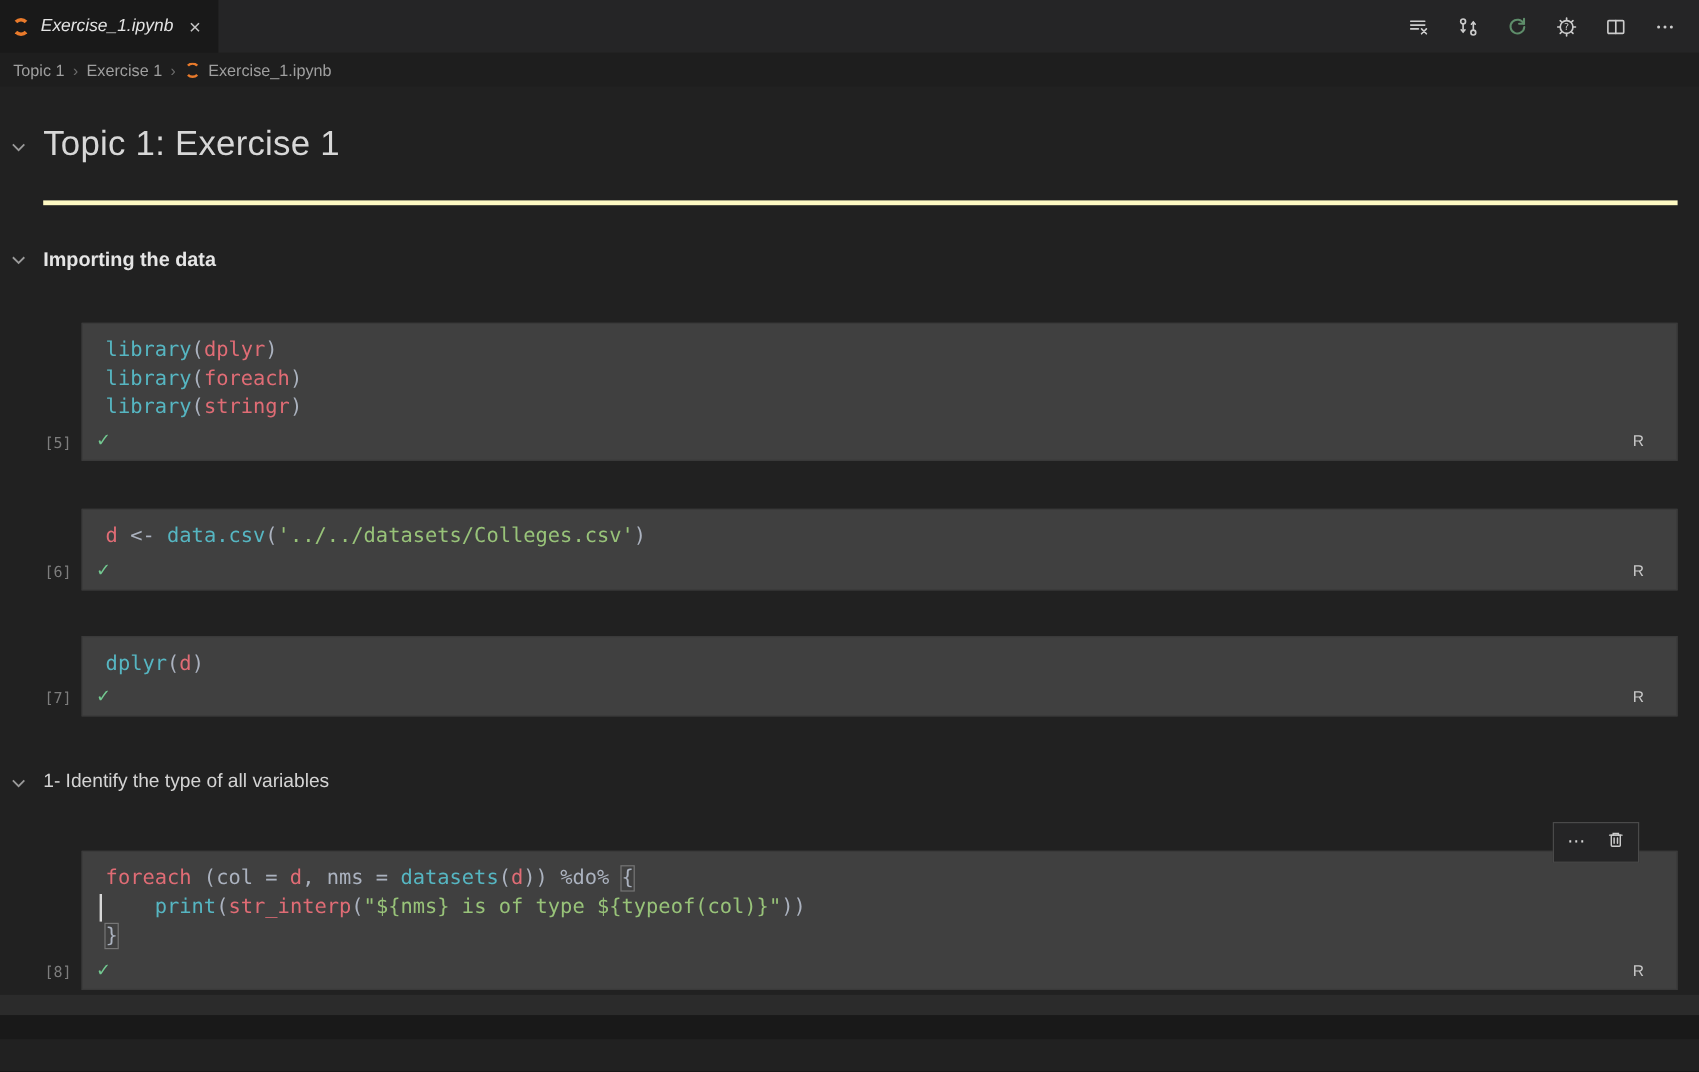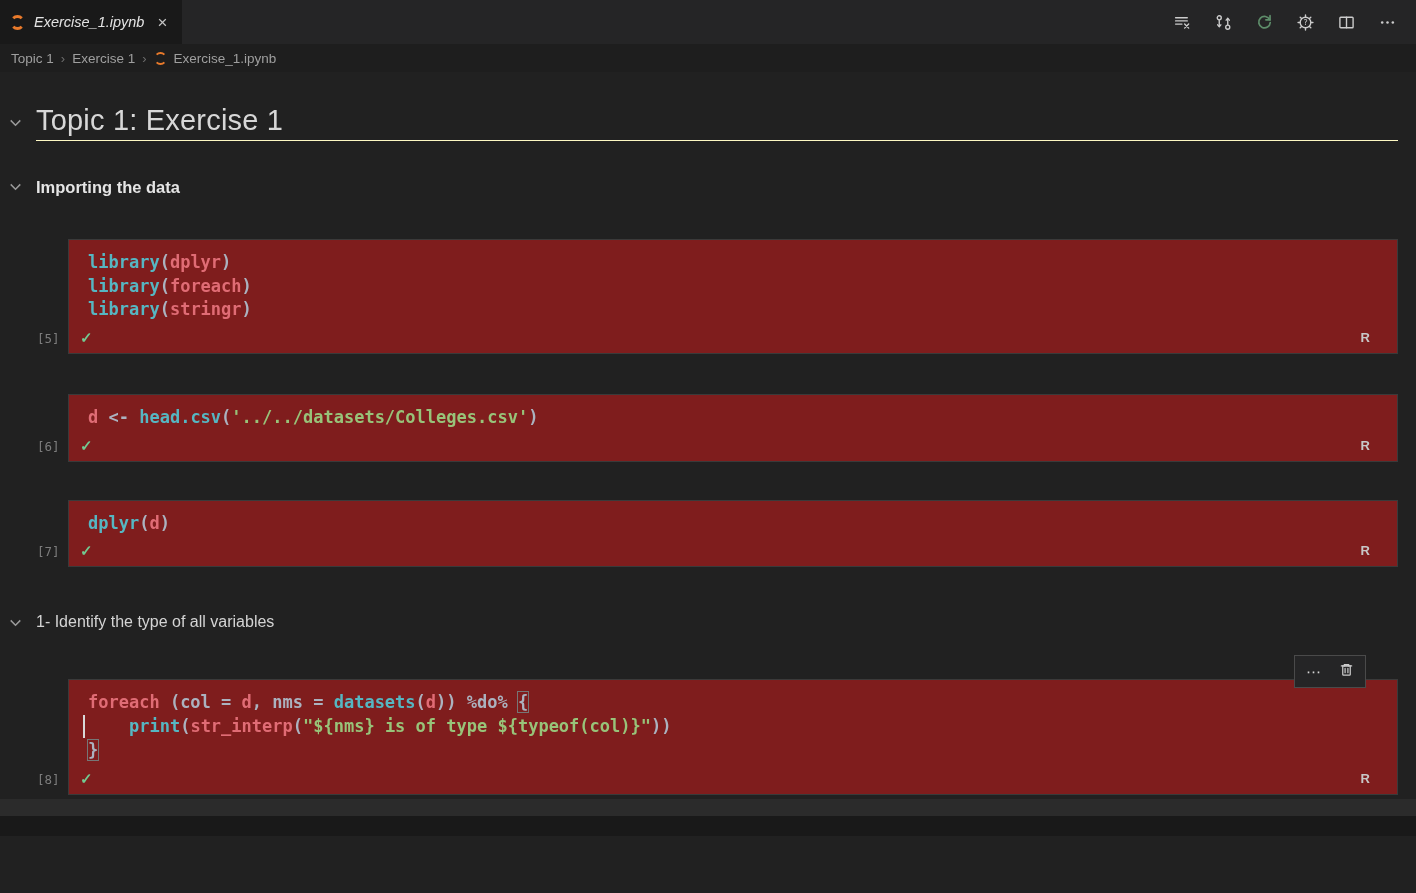--- a/index.html
+++ b/index.html
@@ -27,33 +27,33 @@
   .crumb { cursor:pointer; }
   .crumb-sep { color:#6d6d6d; font-size:13px; }
   .breadcrumbs .jlogo { width:13px; height:13px; border-width:2.5px; }
 
   
   .main { position:relative; height:821px; background:#212121; overflow:hidden; }
   .md-block { position:relative; margin-right:18px; margin-left:36px; color:#d6d6d6; }
   .chev { position:absolute; left:-29px; top:4px; width:17px; height:17px; cursor:pointer; }
   .chev svg { width:17px; height:17px; }
   .md-h1 { margin-top:30px; }
-  .md-h1 h1 { font-size:29px; font-weight:400; color:#d7d7d7; line-height:36px; padding-bottom:2px;
-              border-bottom:1px solid #fef9c3; letter-spacing:.2px; }
+  .md-h1 h1 { font-size:29px; font-weight:400; color:#d7d7d7; line-height:36px; padding-bottom:29px;
+              border-bottom:4px solid #fef9c3; letter-spacing:.2px; }
   .md-h1 .chev { top:12px; }
   .md-h3 { margin-top:36px; }
   .md-h3 h3 { font-size:16.5px; font-weight:700; color:#e5e5e5; line-height:20px; }
   .md-h3 .chev { top:1px; }
   .md-h2 { margin-top:40px; }
   .md-h2 h2 { font-size:16px; font-weight:400; color:#d4d4d4; line-height:30px; }
   .md-h2 .chev { top:7px; }
 
   
   .cell { position:relative; margin-left:68px; margin-right:18px; }
-  .cell-box { border:1px solid #3a3a3a; background:#7f1d1d;font-weight:bold; }
+  .cell-box { border:1px solid #3a3a3a; background:#404040; }
   .code-area { padding:11px 8px 0 19px; font-family:"DejaVu Sans Mono", monospace; font-size:17px; line-height:23.7px; }
   .code-line { position:relative; white-space:pre; height:23.7px; }
   .tok-fn { color:#56b6c2; }
   .tok-var { color:#e06c75; }
   .tok-str { color:#98c379; }
   .tok-plain { color:#abb2bf; }
   .tok-box { outline:1px solid #767676; }
   .caret { position:absolute; left:-5px; top:0; width:2px; height:23px; background:#d8d8d8; }
   .status-row { display:flex; align-items:center; justify-content:space-between; height:31px; padding:0 27px 0 11px; }
   .check { color:#73c991; font-size:15px; line-height:1; }
@@ -167,21 +167,21 @@
             <div class="status-row">
               <span class="check">✓</span>
               <span class="lang">R</span>
             </div>
           </div>
         </div>
         <div class="cell" style="margin-top: 40px;">
           <div class="exec">[6]</div>
           <div class="cell-box">
             <div class="code-area">
-              <div class="code-line"><span class="tok tok-var">d</span><span class="tok tok-plain"> &lt;- </span><span class="tok tok-fn">head.csv</span><span class="tok tok-plain">(</span><span class="tok tok-str">'../../datasets/Colleges.csv'</span><span class="tok tok-plain">)</span></div>
+              <div class="code-line"><span class="tok tok-var">d</span><span class="tok tok-plain"> &lt;- </span><span class="tok tok-fn">data.csv</span><span class="tok tok-plain">(</span><span class="tok tok-str">'../../datasets/Colleges.csv'</span><span class="tok tok-plain">)</span></div>
             </div>
             <div class="status-row">
               <span class="check">✓</span>
               <span class="lang">R</span>
             </div>
           </div>
         </div>
         <div class="cell" style="margin-top: 38px;">
           <div class="exec">[7]</div>
           <div class="cell-box">

